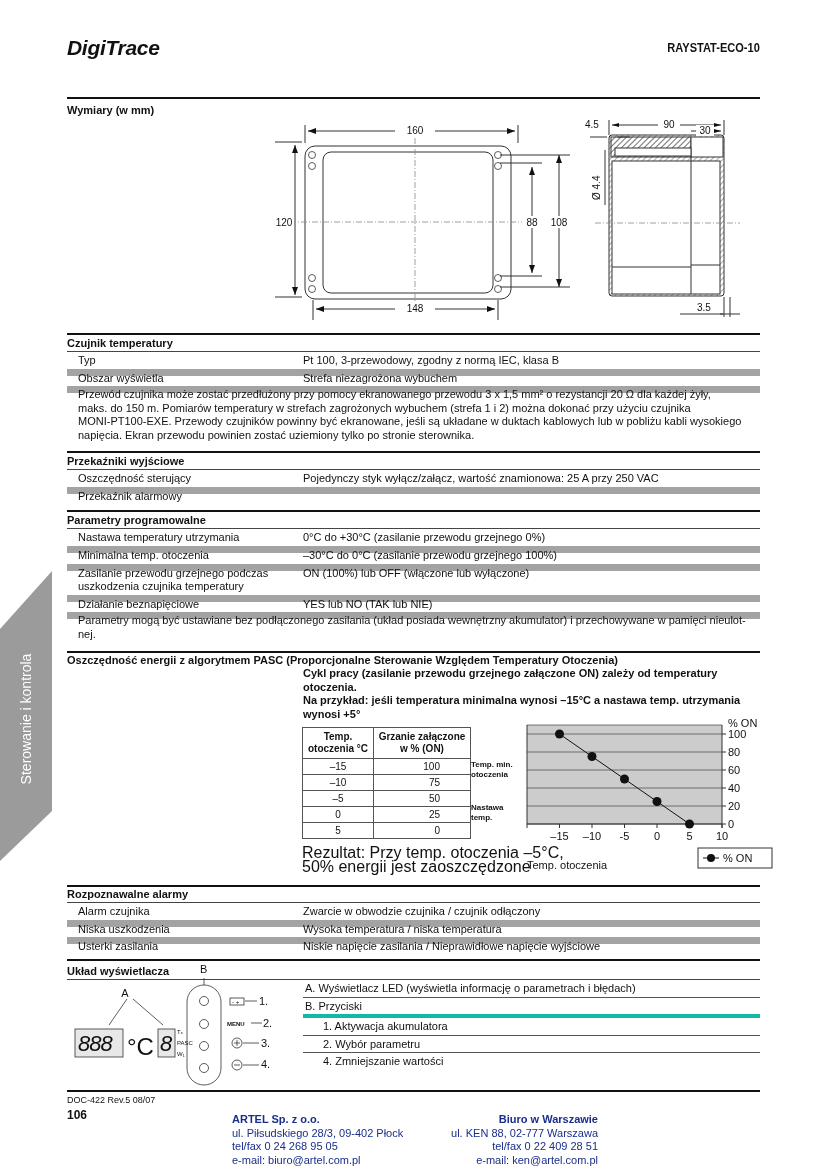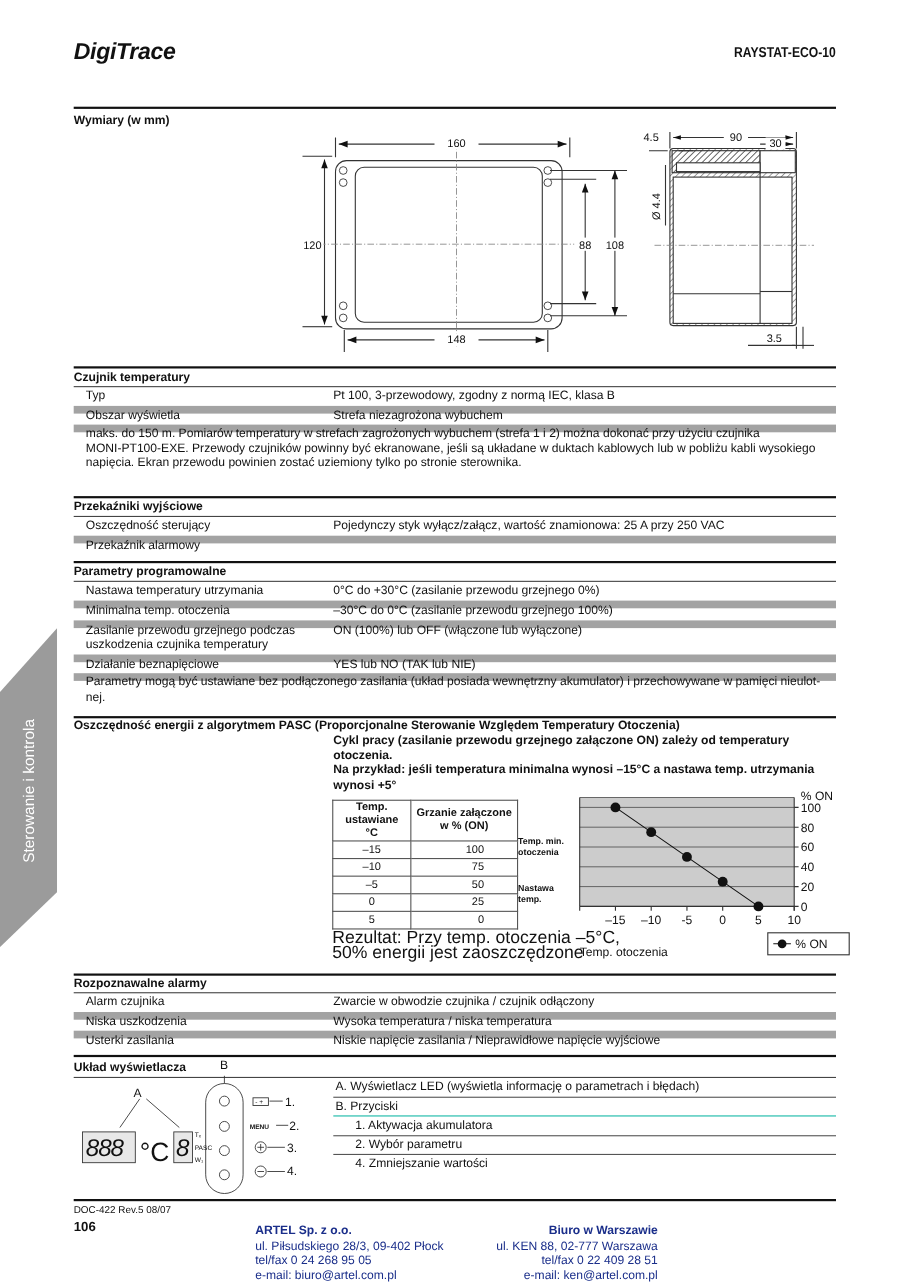--- a/index.html
+++ b/index.html
@@ -146,20 +146,21 @@
 <div class="rule-thin" style="top:351px"></div>
 <div class="row" style="top:352px;height:17px">
     <span class="k" style="top:2px">Typ</span>
     <span class="v" style="top:2px">Pt 100, 3-przewodowy, zgodny z normą IEC, klasa B</span>
   </div>
 <div class="row" style="top:370px;height:16px">
     <span class="k" style="top:2px">Obszar wyświetla</span>
     <span class="v" style="top:2px">Strefa niezagrożona wybuchem</span>
   </div>
 <div class="para" style="top:388px">
+  <div>Przewód czujnika może zostać przedłużony przy pomocy ekranowanego przewodu 3 x 1,5 mm² o rezystancji 20 Ω dla każdej żyły,</div>
   <div>maks. do 150 m. Pomiarów temperatury w strefach zagrożonych wybuchem (strefa 1 i 2) można dokonać przy użyciu czujnika</div>
   <div>MONI-PT100-EXE. Przewody czujników powinny być ekranowane, jeśli są układane w duktach kablowych lub w pobliżu kabli wysokiego</div>
   <div>napięcia. Ekran przewodu powinien zostać uziemiony tylko po stronie sterownika.</div>
 </div>
 
 <div class="rule-thick" style="top:451px"></div>
 <div class="sec-title" style="top:455px">Przekaźniki wyjściowe</div>
 <div class="rule-thin" style="top:469px"></div>
 <div class="row" style="top:470px;height:17px">
     <span class="k" style="top:2px">Oszczędność sterujący</span>
@@ -198,21 +199,21 @@
 <div class="abs" style="left:303px;top:667px;font-weight:bold;line-height:13.5px;width:460px">
   <div>Cykl pracy (zasilanie przewodu grzejnego załączone ON) zależy od temperatury</div>
   <div>otoczenia.</div>
   <div>Na przykład: jeśli temperatura minimalna wynosi –15°C a nastawa temp. utrzymania</div>
   <div>wynosi +5°</div>
 </div>
 
 <table class="pasc">
   <tbody>
       <tr>
-    <th style="width:62px">Temp. ustawiane °C</th>
+    <th style="width:62px">Temp. otoczenia °C</th>
     <th style="width:88px">Grzanie załączone w % (ON)</th>
   </tr>
   <tr>
         <td style="text-align:center">–15</td>
         <td style="text-align:right;padding-right:30px">100</td>
       </tr>
   <tr>
         <td style="text-align:center">–10</td>
         <td style="text-align:right;padding-right:30px">75</td>
       </tr>
@@ -354,21 +355,21 @@
     <text x="160" y="51" font-size="6" font-weight="bold">MENU</text>
     <text x="192" y="30" font-size="11">1.</text>
     <text x="196" y="52" font-size="11">2.</text>
     <text x="194" y="72" font-size="11">3.</text>
     <text x="194" y="93" font-size="11">4.</text>
   </g>
 </svg>
 
 <div class="abs" style="left:303px;top:980px;width:457px">
   <div style="height:17px;border-bottom:1px solid #555;padding-left:2px;line-height:17px">A.  Wyświetlacz LED (wyświetla informację o parametrach i błędach)</div>
-  <div style="height:16px;border-bottom:1px solid #14b8a6;padding-left:2px;line-height:16px">B.  Przyciski</div>
+  <div style="height:16px;border-bottom:4px solid #14b8a6;padding-left:2px;line-height:16px">B.  Przyciski</div>
   <div style="height:17px;border-bottom:1px solid #555;padding-left:20px;line-height:17px;margin-left:0">1.  Aktywacja akumulatora</div>
   <div style="height:16px;border-bottom:1px solid #555;padding-left:20px;line-height:16px">2.  Wybór parametru</div>
   <div style="height:17px;padding-left:20px;line-height:17px">4.  Zmniejszanie wartości</div>
 </div>
 
 <div class="rule-thick" style="top:1090px"></div>
 <div class="abs" style="left:67px;top:1095px;font-size:9px">DOC-422  Rev.5  08/07</div>
 <div class="abs" style="left:67px;top:1108px;font-size:12px;font-weight:bold">106</div>
 <div class="abs footer-blue" style="left:232px;top:1113px">
   <div style="font-weight:bold">ARTEL Sp. z o.o.</div>

